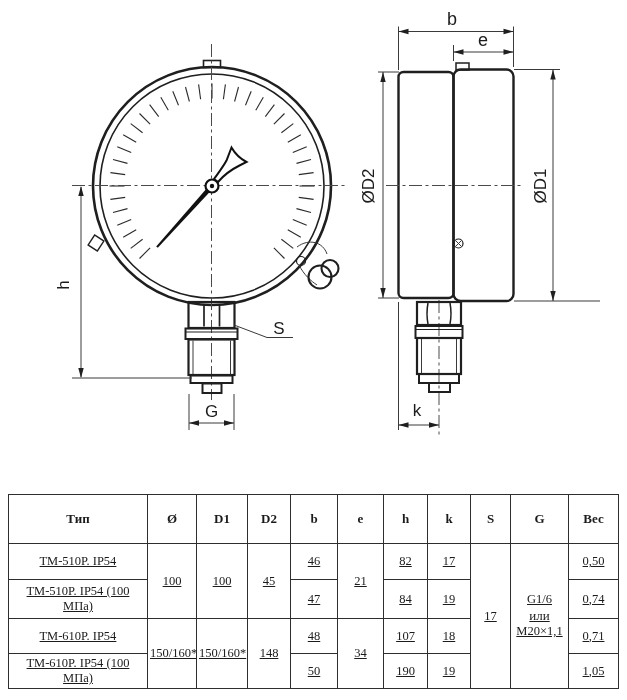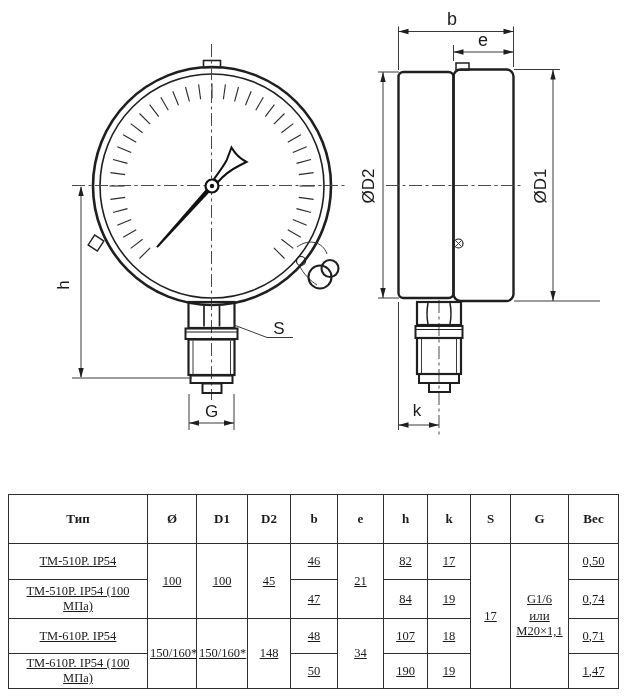--- a/index.html
+++ b/index.html
@@ -273,16 +273,16 @@
     <td rowspan="2">34</td>
     <td>107</td>
     <td>18</td>
     <td>0,71</td>
   </tr>
   <tr style="height:35px">
     <td class="type-cell">ТМ-610Р. IP54 (100 МПа)</td>
     <td>50</td>
     <td>190</td>
     <td>19</td>
-    <td>1,47</td>
+    <td>1,05</td>
   </tr>
 </tbody>
   </table>
 
 </body></html>

